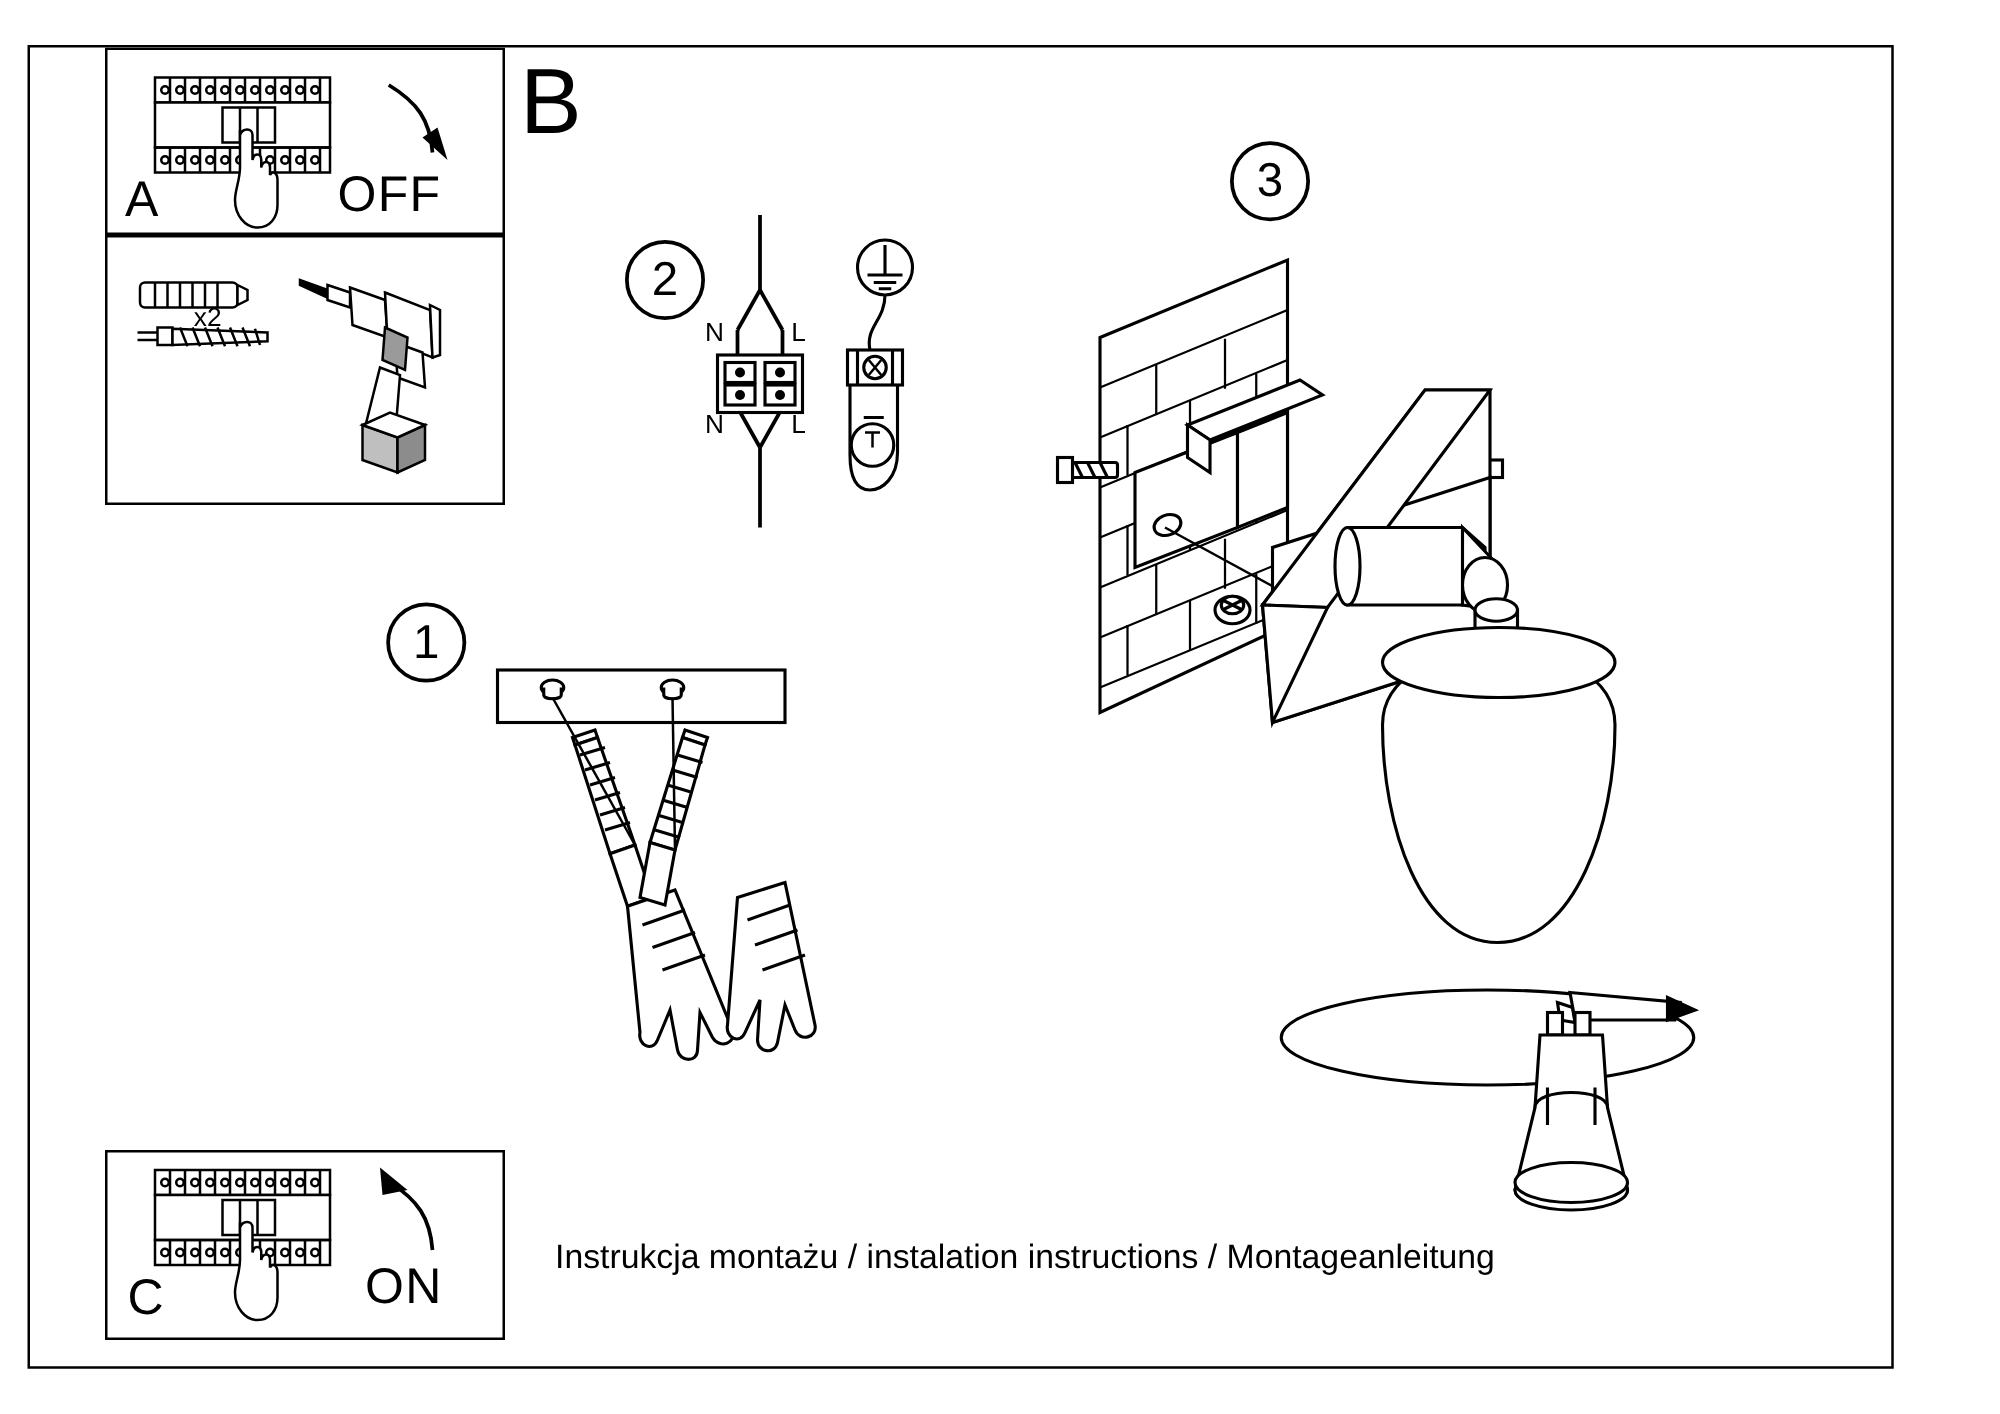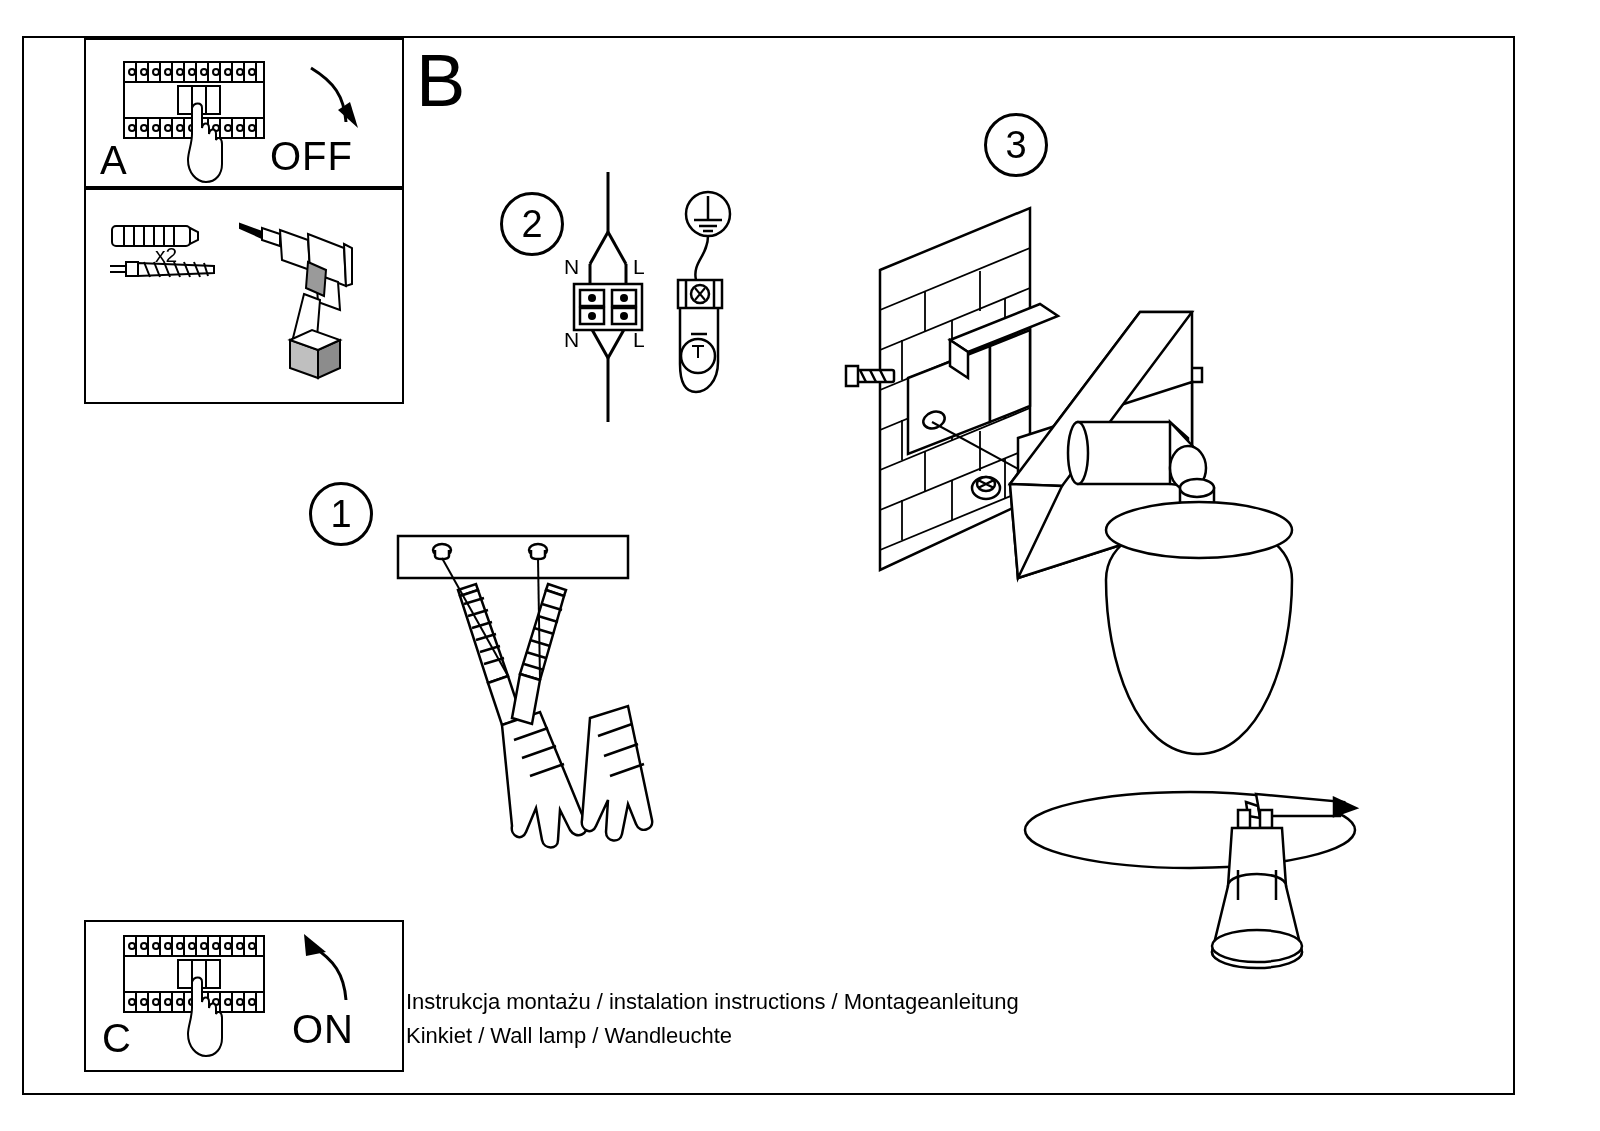--- a/index.html
+++ b/index.html
@@ -77,23 +77,23 @@
   .c2 { left: 500px; top: 192px; }
   .c3 { left: 984px; top: 113px; }
 
   .wire-label {
     position: absolute;
     font-size: 21px;
   }
 
   .caption {
     position: absolute;
-    left: 406px;
+    left: 444px;
     top: 985px;
-    font-size: 22px;
+    font-size: 27px;
     line-height: 1.55;
     white-space: nowrap;
   }
   .caption div { white-space: nowrap; }
 
   .x2 {
     position: absolute;
     left: 155px;
     top: 243px;
     font-size: 21px;
@@ -483,16 +483,15 @@
         <path d="M240 78 C238 52 228 38 206 24"></path>
         <polygon points="198,12 220,30 200,34" fill="#000" stroke="none"></polygon>
       </g>
     </svg>
   </div>
   <div class="letter letter-c">C</div>
   <div class="onoff on-label">ON</div>
 
   <div class="caption">
     <div>Instrukcja montażu / instalation instructions / Montageanleitung</div>
-    <div>Kinkiet / Wall lamp / Wandleuchte</div>
   </div>
 
 </div>
 
 </body></html>

